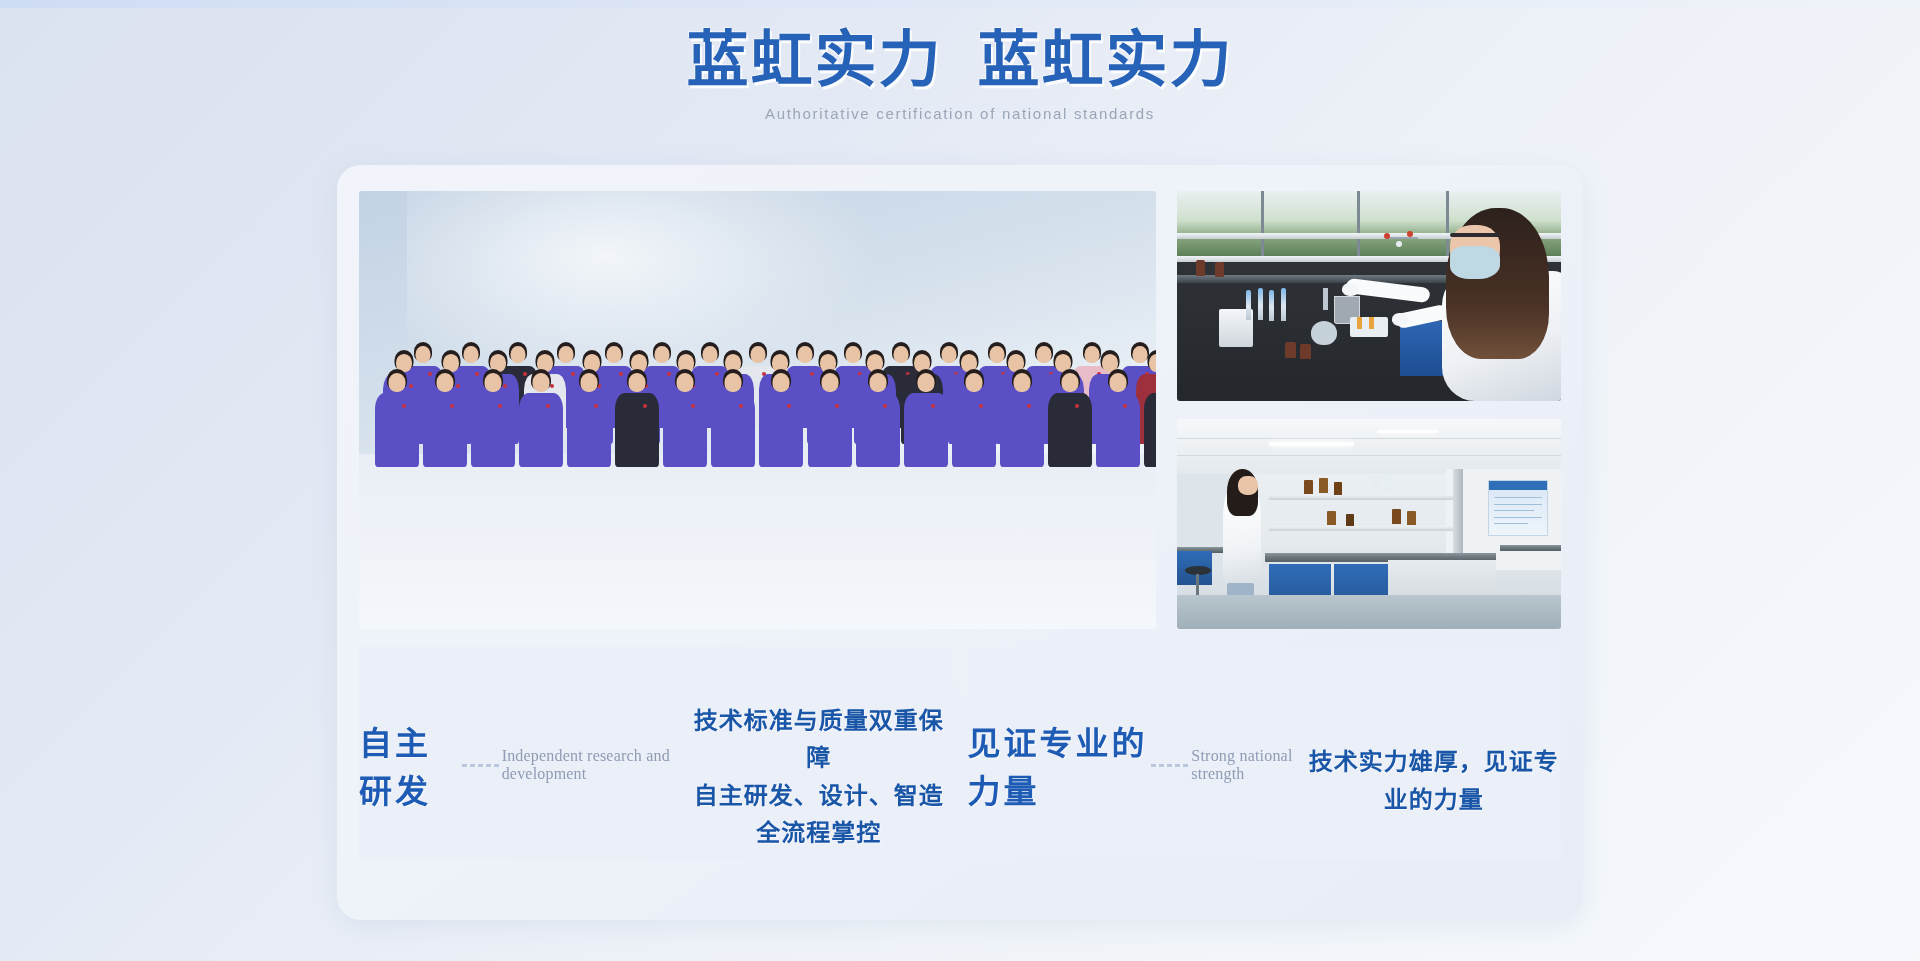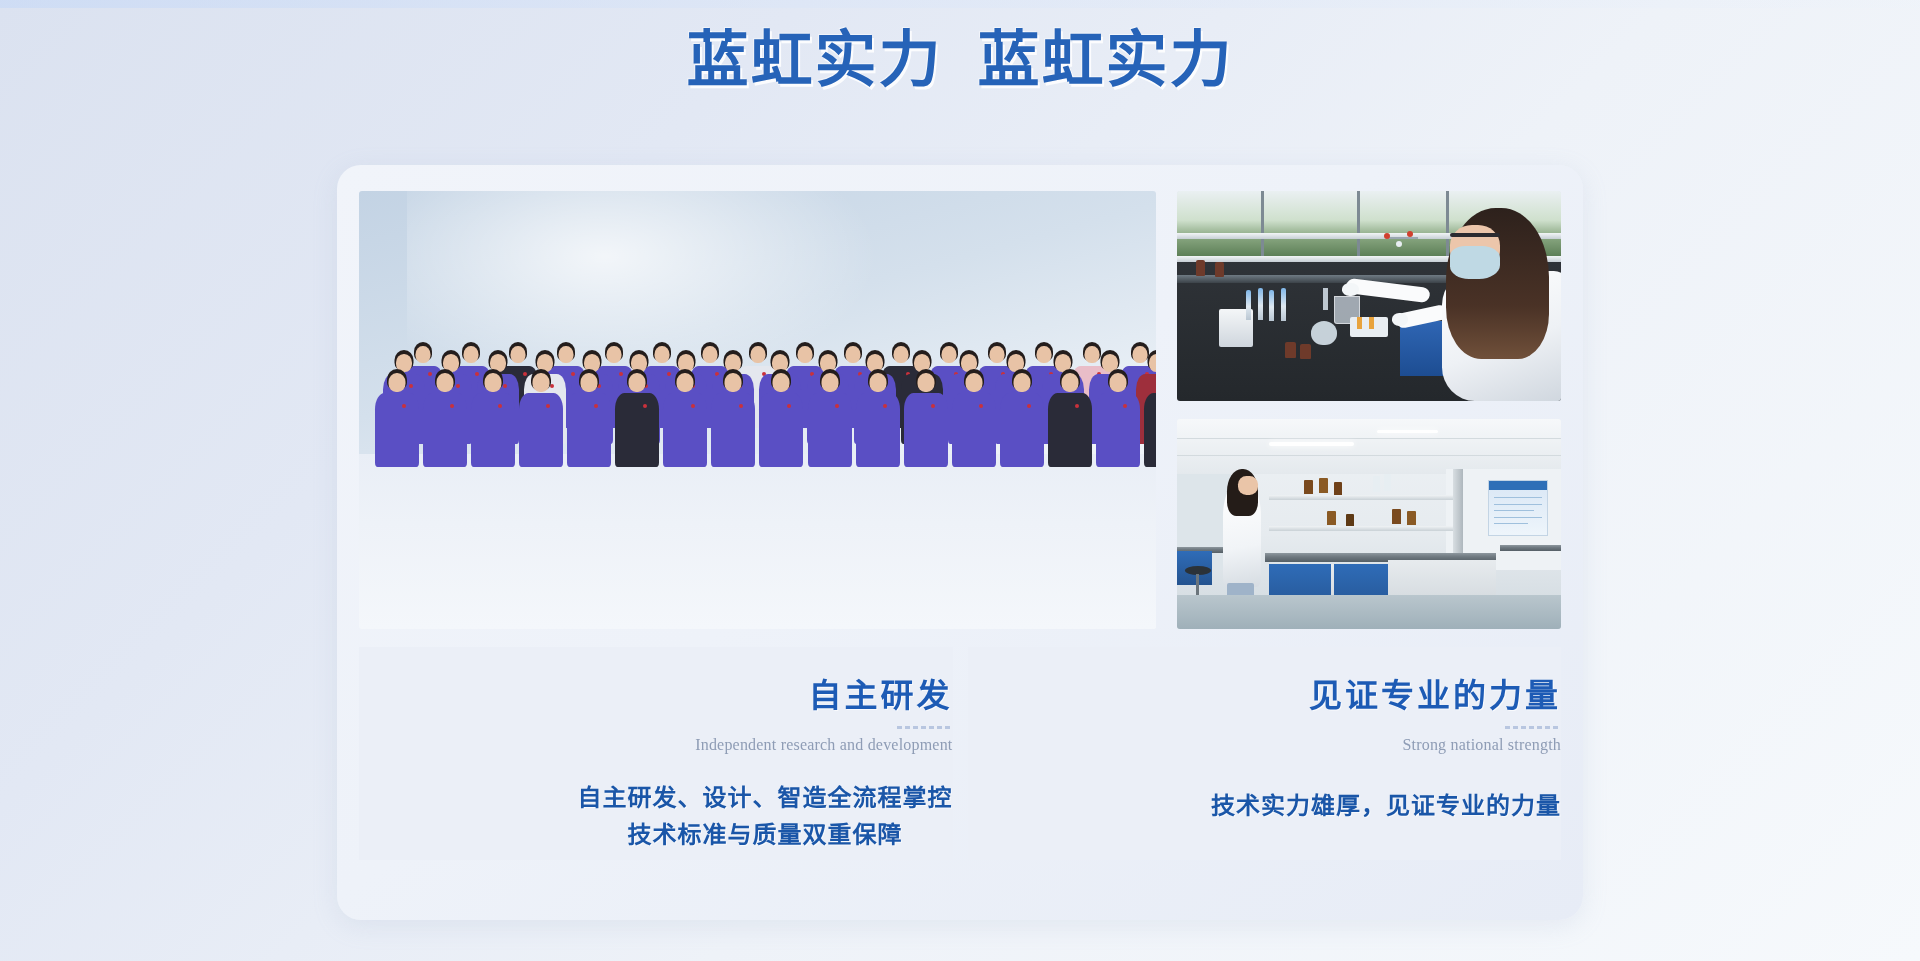--- a/index.html
+++ b/index.html
@@ -242,22 +242,22 @@
   .cards {
     display: flex;
     gap: 15px;
     margin-top: 18px;
     height: 213px;
   }
   .card {
     flex: 1;
     background: #ebeff7;
     display: flex;
-    flex-direction: column;
-    align-items: flex-end;
+    flex-direction: row;
+    align-items: center;
     padding-top: 22px;
     box-sizing: border-box;
   }
   .card-title {
     font-family: "Liberation Serif", "DejaVu Serif", serif;
     font-weight: 700;
     font-size: 33px;
     color: #1d5bb5;
     letter-spacing: 3px;
     text-shadow: 1px 1px 0 rgba(255,255,255,.7);
@@ -291,20 +291,21 @@
   }
   .card-body .line { display: block; }
 </style>
 </head>
 <body>
 
 <div class="top-sheen"></div>
 
 <div class="header">
   <h1 class="main-title">蓝虹实力  蓝虹实力</h1>
+  <p class="main-subtitle">Authoritative certification of national standards</p>
 </div>
 
 <div class="panel">
 
   <div class="photo-row">
 
     <div class="photo-main" aria-label="全体员工合影 — large team group photo, staff in purple-blue work uniforms standing in rows on a white studio floor">
       <div class="backdrop-glow"></div>
       <div class="floor"></div>
       <div class="crowd" id="crowd">
@@ -711,22 +712,22 @@
     </div>
   </div>
 
   <div class="cards">
 
     <div class="card">
       <h2 class="card-title">自主研发</h2>
       <div class="divider"></div>
       <p class="card-sub">Independent research and development</p>
       <p class="card-body">
+        <span class="line">技术标准与质量双重保障</span>
         <span class="line">自主研发、设计、智造全流程掌控</span>
-        <span class="line">技术标准与质量双重保障</span>
       </p>
     </div>
 
     <div class="card">
       <h2 class="card-title">见证专业的力量</h2>
       <div class="divider"></div>
       <p class="card-sub">Strong national strength</p>
       <p class="card-body" style="margin-top:34px">
         <span class="line">技术实力雄厚，见证专业的力量</span>
       </p>

